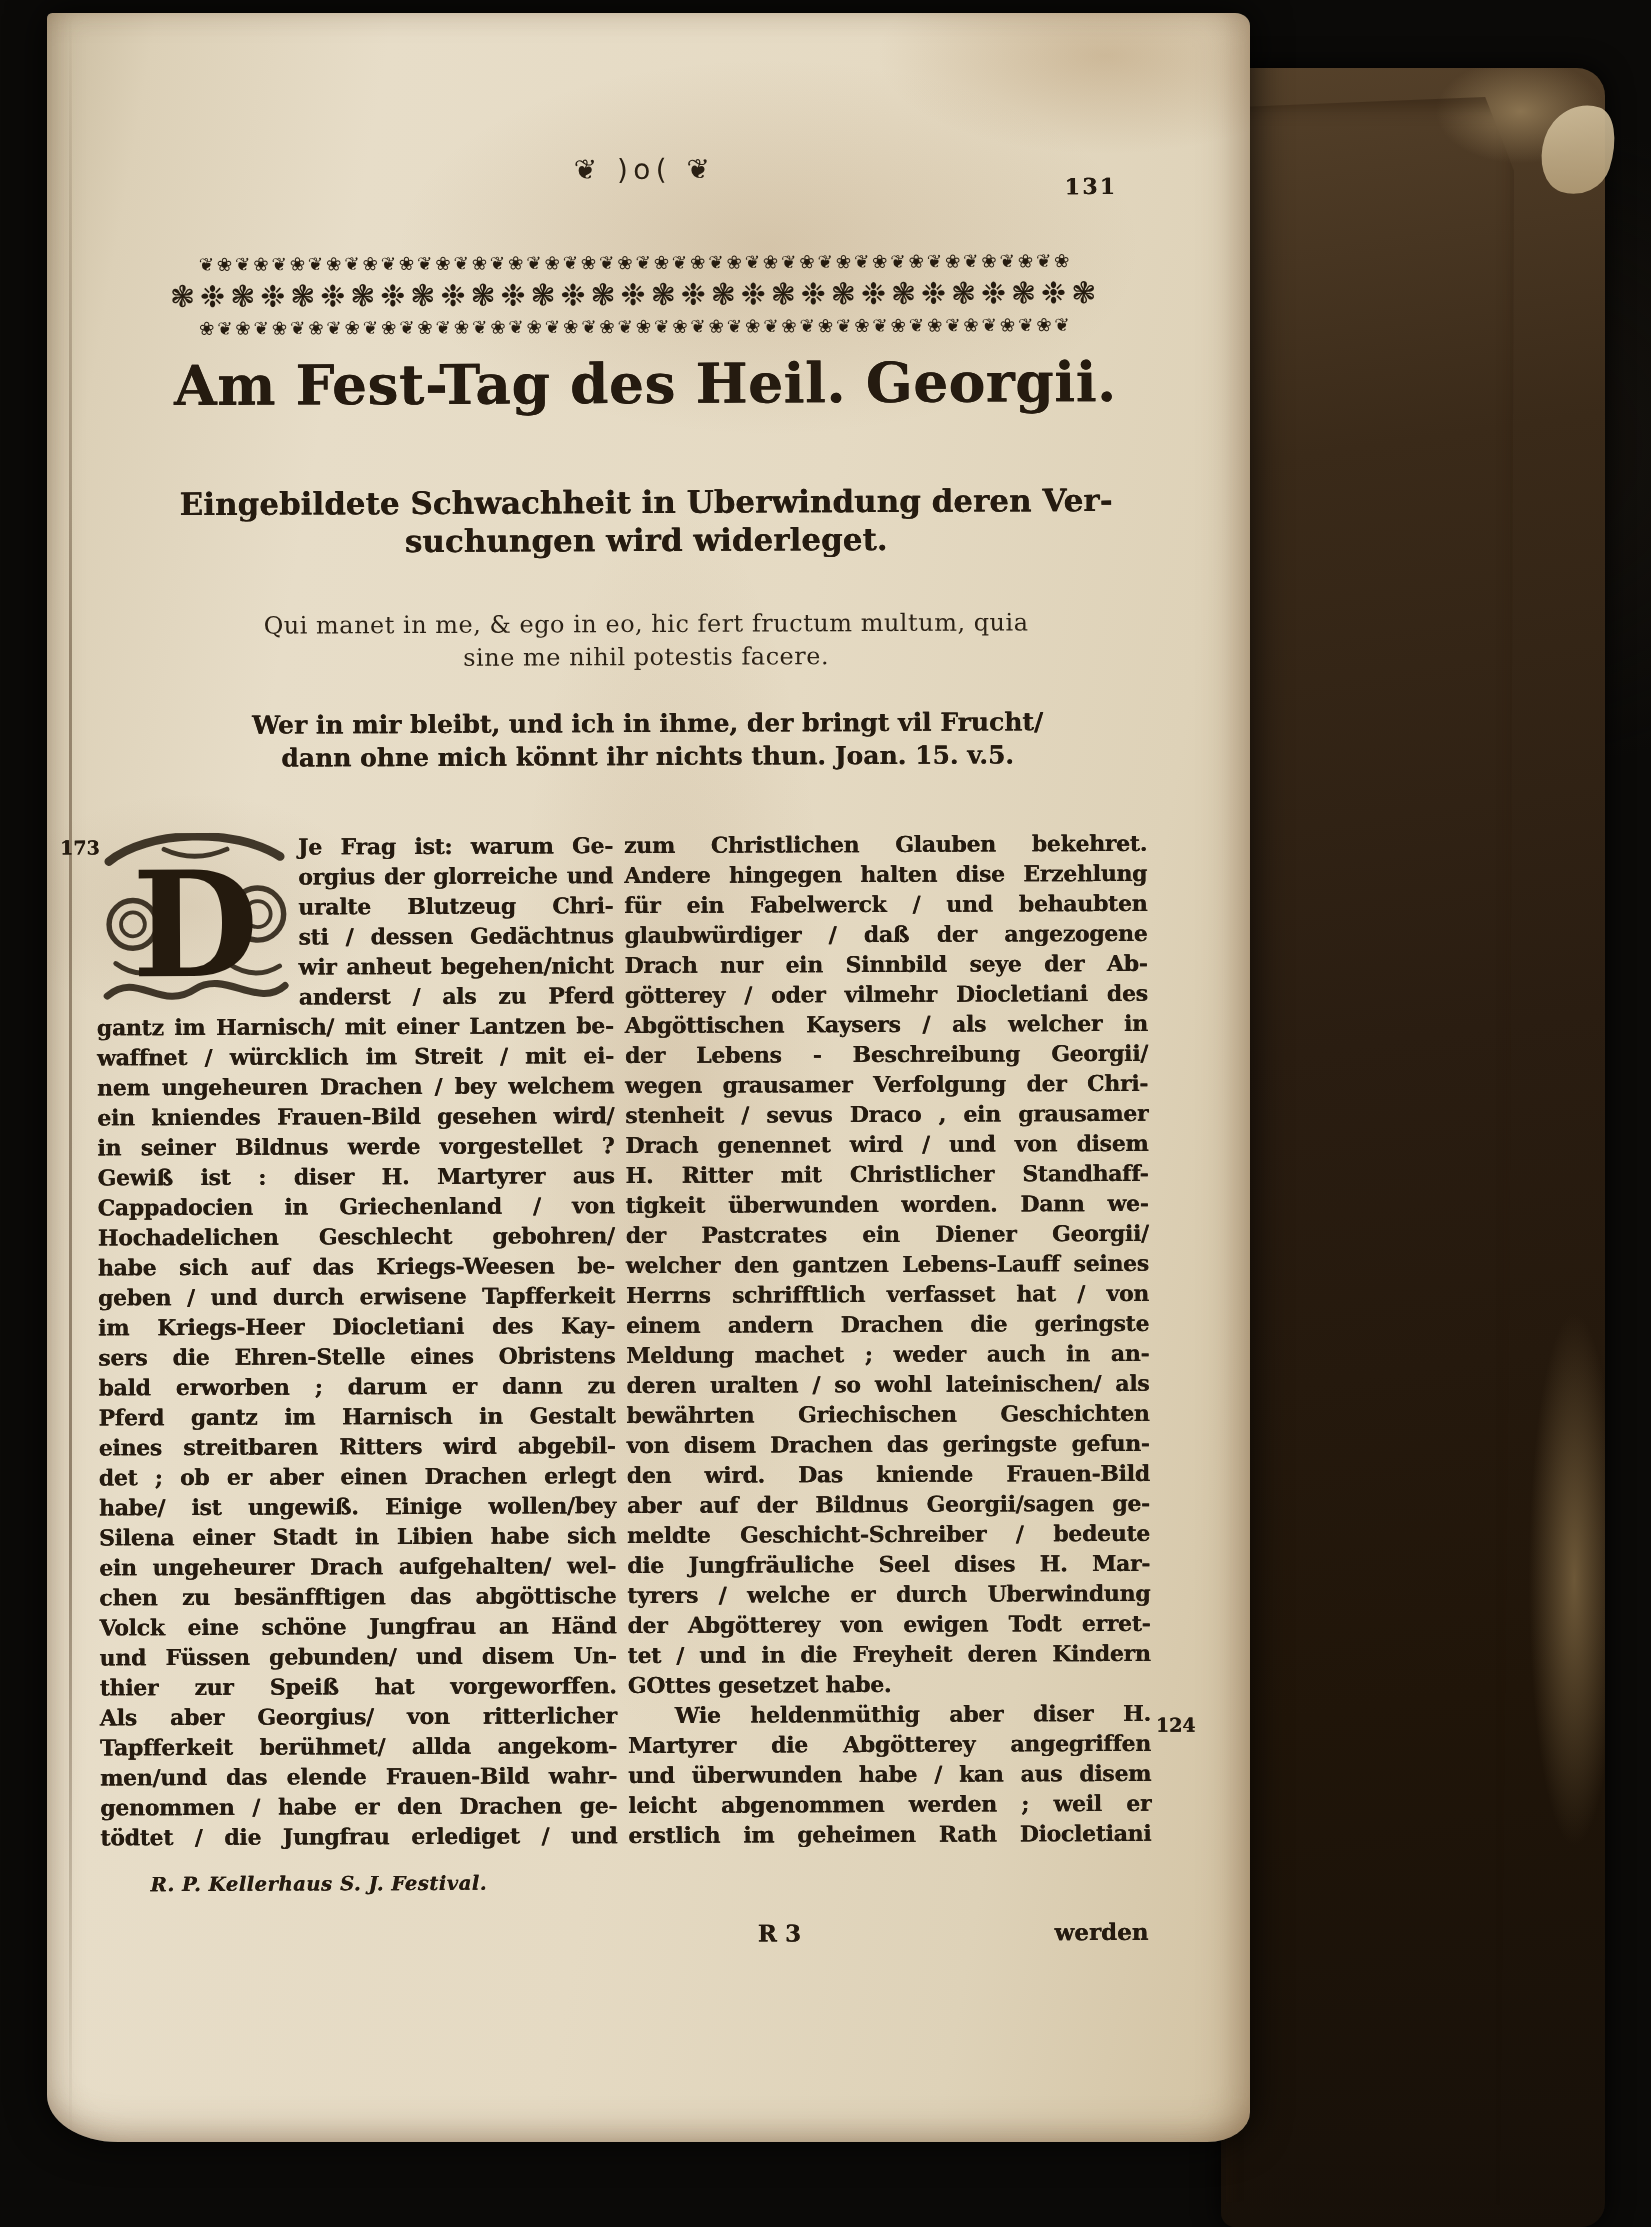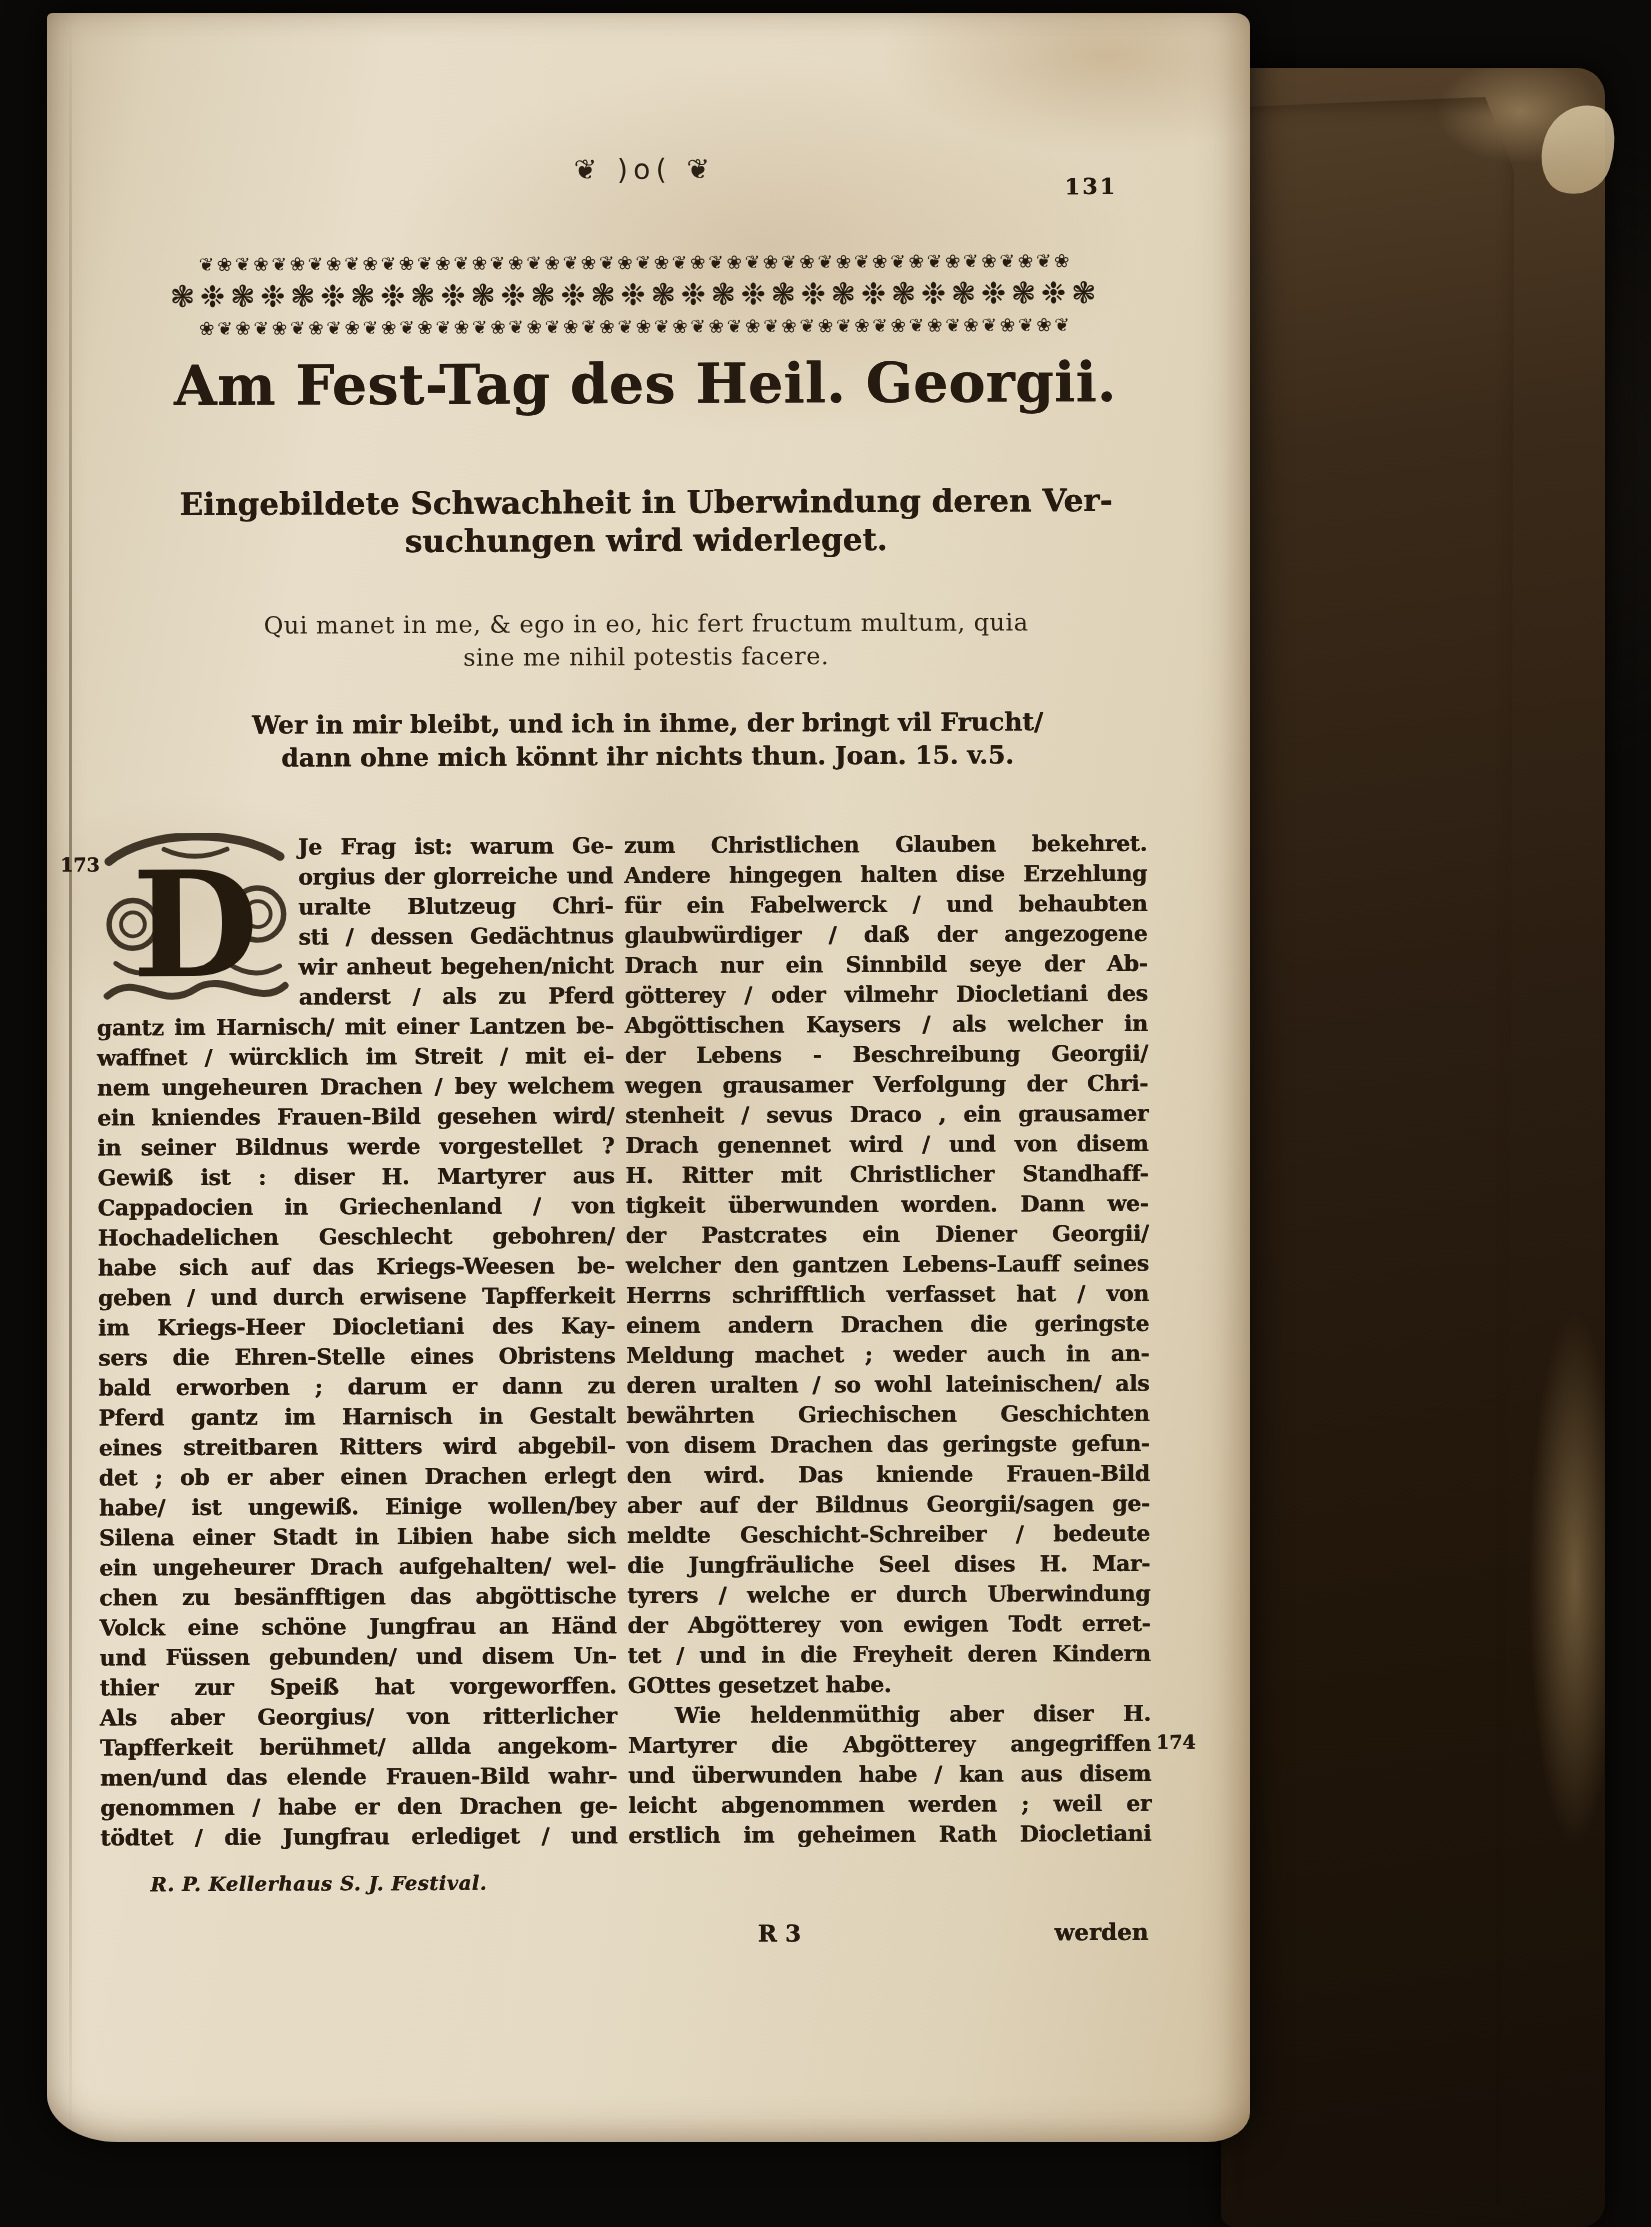--- a/index.html
+++ b/index.html
@@ -90,21 +90,21 @@
     text-align:justify;text-align-last:justify;white-space:nowrap;}
   .col-left .bl:nth-child(-n+6){padding-left:202px;}
   .col-right .bl:nth-child(29){text-align-last:left;}
   .col-right .bl:nth-child(30){text-indent:47px;}
   
   .dropcap{position:absolute;left:53px;top:818px;width:192px;height:183px;}
   .dropcap svg{position:absolute;inset:0;}
   .dropcap .letter{position:absolute;inset:0;text-align:center;line-height:183px;
     font-size:146px;font-weight:700;color:#241a0e;}
   
-  .mnum{position:absolute;font-size:19px;font-weight:700;margin-top:17px;}
+  .mnum{position:absolute;font-size:19px;font-weight:700;}
   .m-left{left:14px;top:821px;}
   .m-right{left:1106px;top:1703px;}
   
   .credit{position:absolute;left:100px;top:1858px;font-size:19.6px;font-weight:600;font-style:italic;letter-spacing:0.5px;}
   .sigrow{position:absolute;left:578px;width:523px;top:1907px;height:33px;
     font-size:23px;font-weight:700;}
   .sigrow .sig{position:absolute;left:129px;}
   .sigrow .catch{position:absolute;right:3.3px;}
 </style>
 </head>
@@ -139,21 +139,21 @@
       <div>Qui manet in me, &amp; ego in eo, hic fert fructum multum, quia</div>
       <div>sine me nihil potestis facere.</div>
     </div>
 
     <div class="gquote ink">
       <div>Wer in mir bleibt, und ich in ihme, der bringt vil Frucht/</div>
       <div>dann ohne mich könnt ihr nichts thun. Joan. 15. v.5.</div>
     </div>
 
     <div class="mnum m-left ink">173</div>
-    <div class="mnum m-right ink">174</div>
+    <div class="mnum m-right ink">124</div>
 
     <div class="dropcap">
       <svg viewBox="0 0 354 336">
         <g fill="none" stroke="#2a2014" stroke-linecap="round" opacity="0.88">
           <path d="M18 52 C 90 -6, 250 -10, 334 44" stroke-width="16"></path>
           <path d="M14 300 C 70 252, 112 330, 176 288 C 232 252, 292 326, 342 282" stroke-width="13"></path>
           <circle cx="62" cy="168" r="44" stroke-width="10"></circle>
           <circle cx="62" cy="168" r="22" stroke-width="7"></circle>
           <circle cx="292" cy="150" r="48" stroke-width="10"></circle>
           <circle cx="292" cy="150" r="24" stroke-width="7"></circle>

